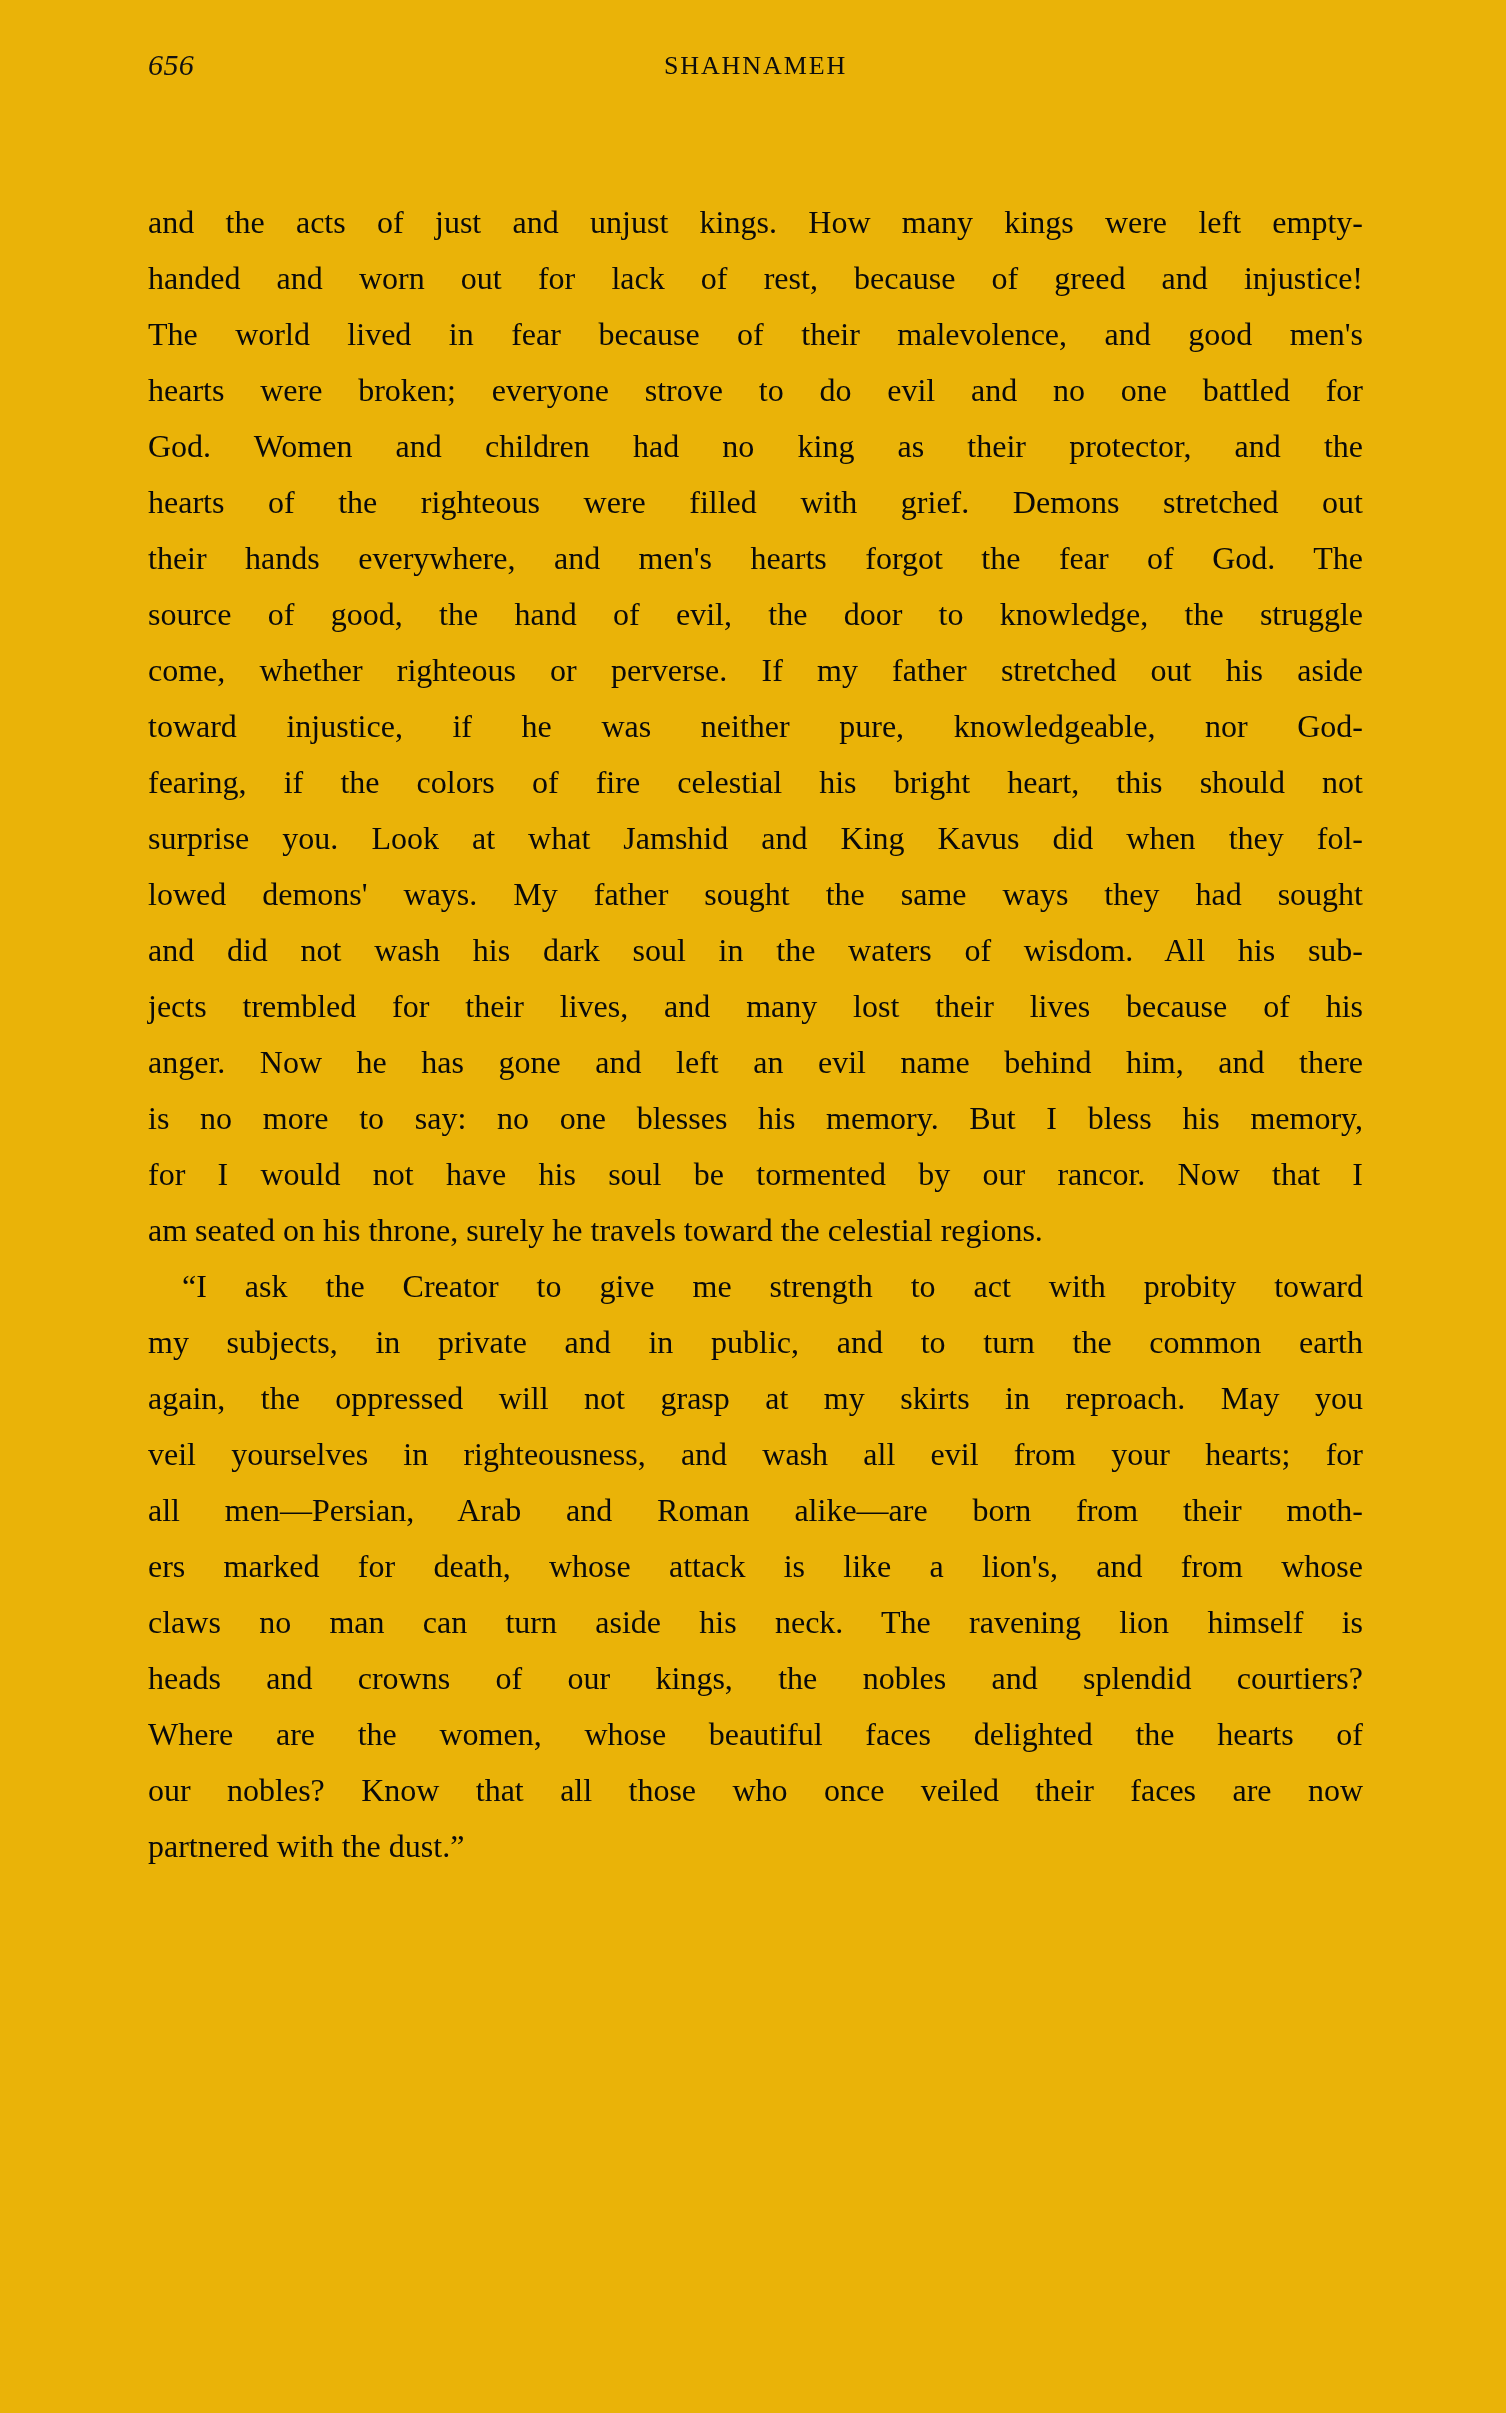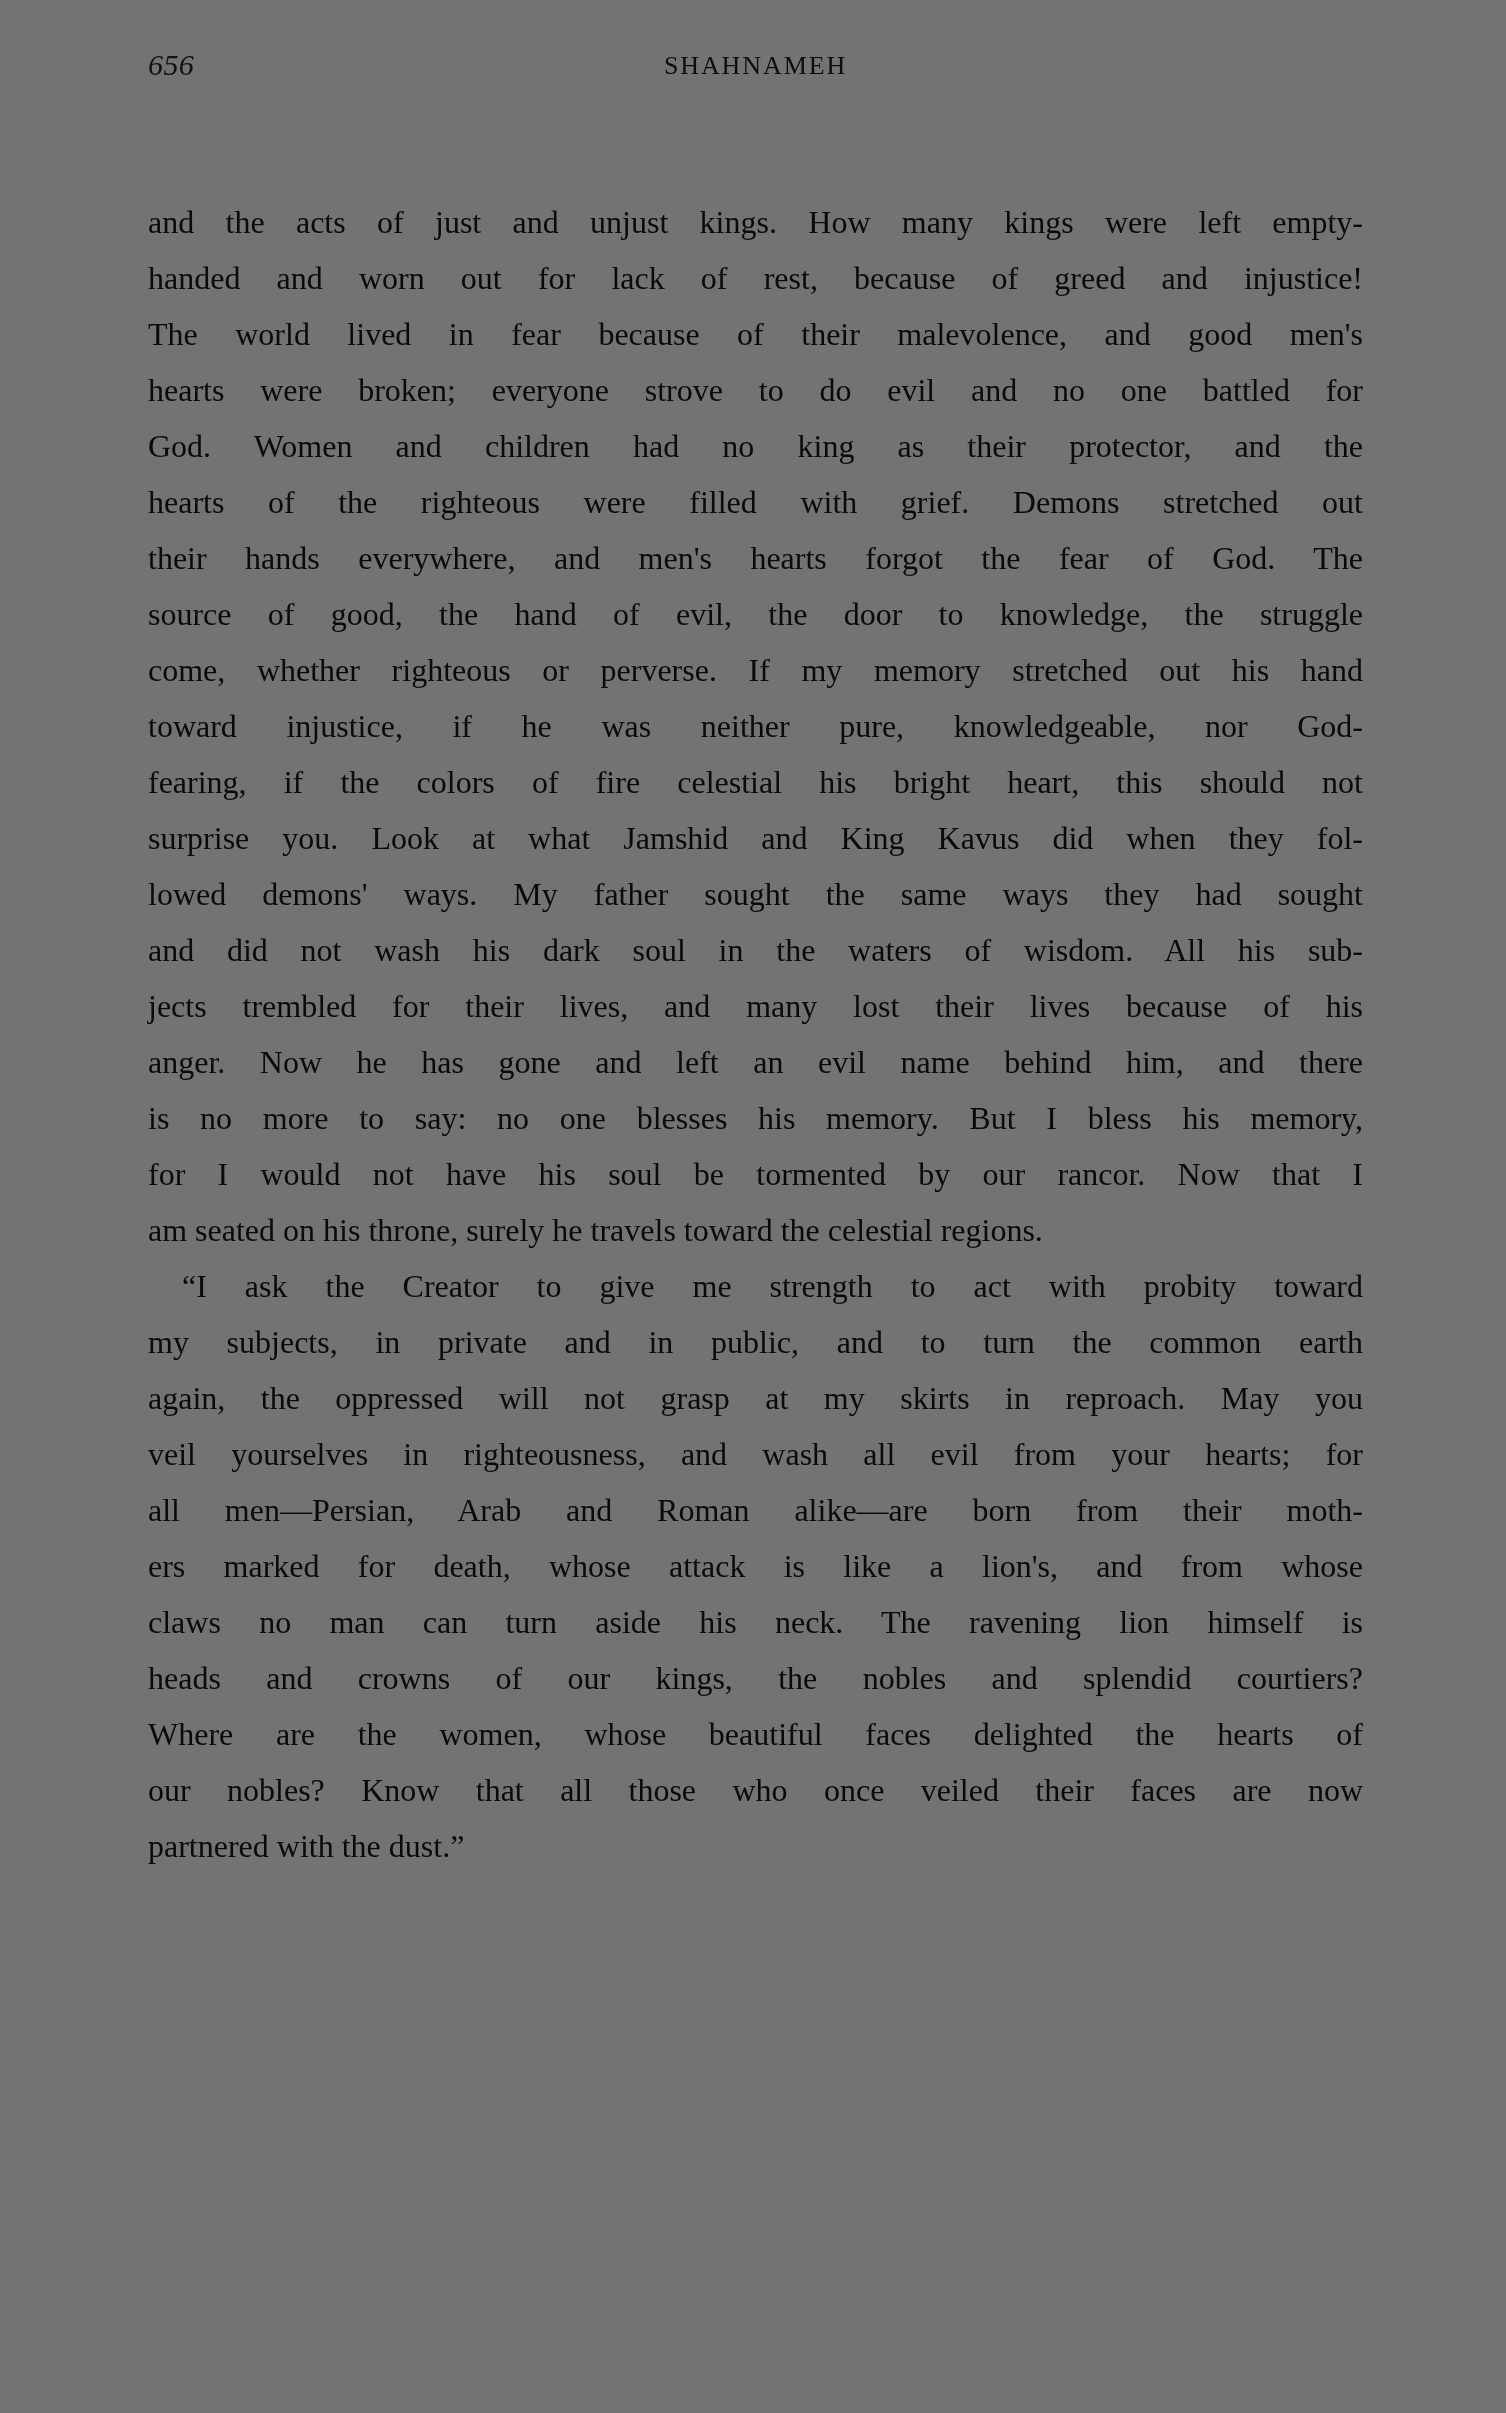--- a/index.html
+++ b/index.html
@@ -9,21 +9,21 @@
     background: #ffffff;
   }
   body {
     font-family: "Liberation Serif", "DejaVu Serif", serif;
     color: #000000;
   }
   .page {
     position: relative;
     width: 1506px;
     height: 2413px;
-    background: #737373;
+    background: #eab308;
     overflow: hidden;
     box-sizing: border-box;
   }
 
   
   .running-head {
     position: absolute;
     left: 148px;
     top: 48px;
     width: 1215px;
@@ -107,21 +107,21 @@
   <div class="text-block" id="body-text">
       <p class="para">
         <span class="jline">and the acts of just and unjust kings. How many kings were left empty-</span>
         <span class="jline">handed and worn out for lack of rest, because of greed and injustice!</span>
         <span class="jline">The world lived in fear because of their malevolence, and good men's</span>
         <span class="jline">hearts were broken; everyone strove to do evil and no one battled for</span>
         <span class="jline">God. Women and children had no king as their protector, and the</span>
         <span class="jline">hearts of the righteous were filled with grief. Demons stretched out</span>
         <span class="jline">their hands everywhere, and men's hearts forgot the fear of God. The</span>
         <span class="jline">source of good, the hand of evil, the door to knowledge, the struggle</span>
-        <span class="jline">come, whether righteous or perverse. If my memory stretched out his hand</span>
+        <span class="jline">come, whether righteous or perverse. If my father stretched out his aside</span>
         <span class="jline">toward injustice, if he was neither pure, knowledgeable, nor God-</span>
         <span class="jline">fearing, if the colors of fire celestial his bright heart, this should not</span>
         <span class="jline">surprise you. Look at what Jamshid and King Kavus did when they fol-</span>
         <span class="jline">lowed demons' ways. My father sought the same ways they had sought</span>
         <span class="jline">and did not wash his dark soul in the waters of wisdom. All his sub-</span>
         <span class="jline">jects trembled for their lives, and many lost their lives because of his</span>
         <span class="jline">anger. Now he has gone and left an evil name behind him, and there</span>
         <span class="jline">is no more to say: no one blesses his memory. But I bless his memory,</span>
         <span class="jline">for I would not have his soul be tormented by our rancor. Now that I</span>
         <span class="jline last">am seated on his throne, surely he travels toward the celestial regions.</span>

